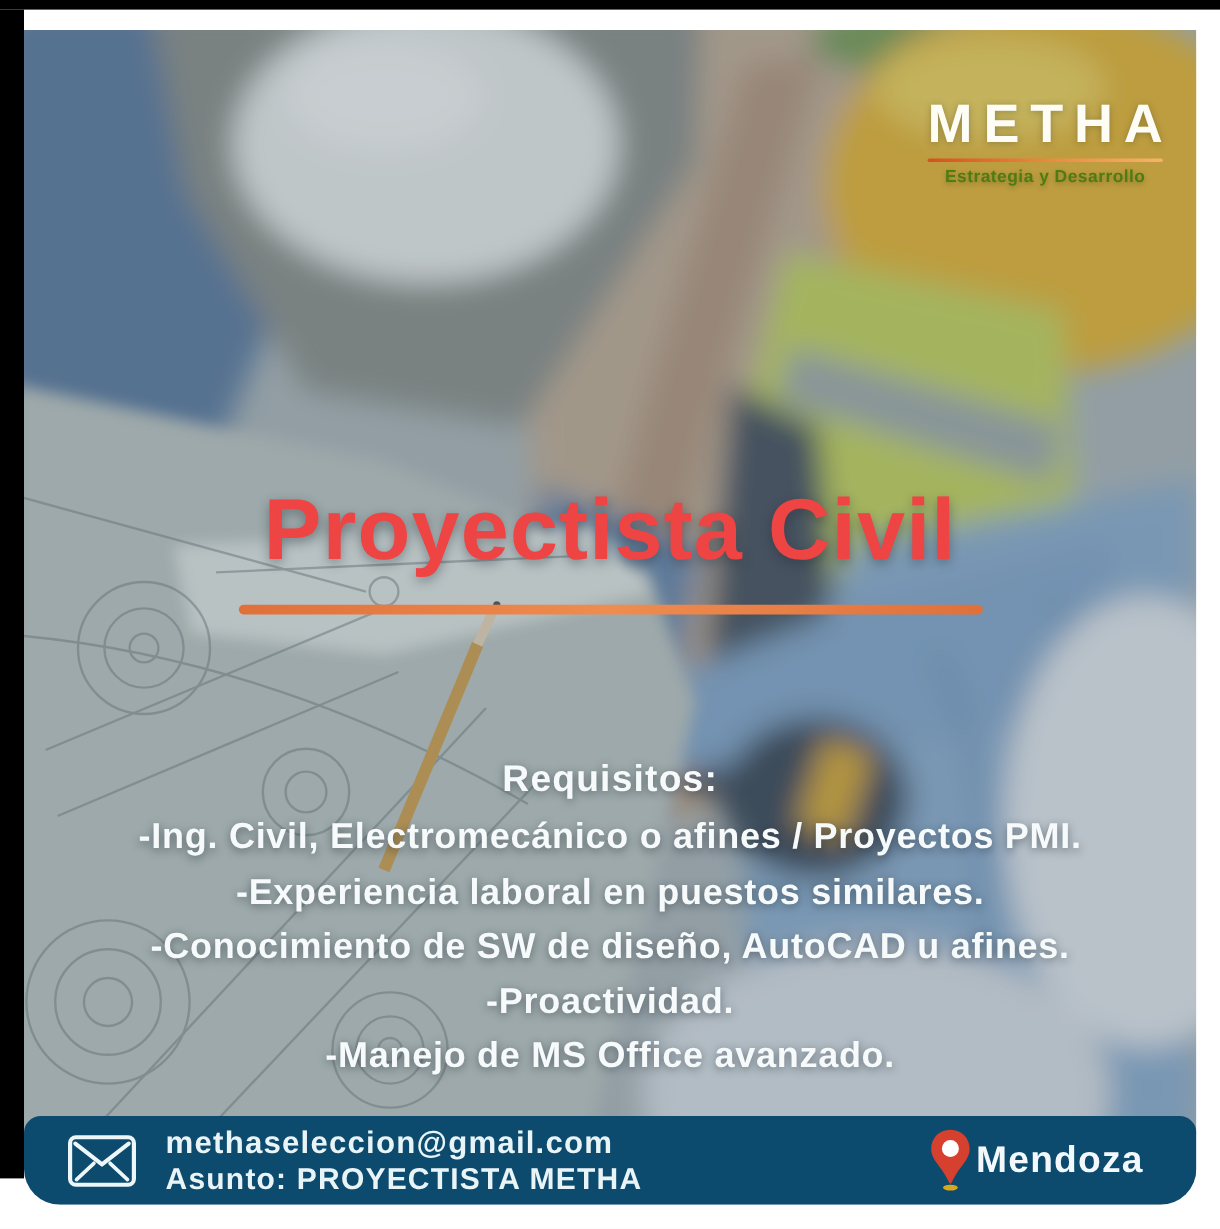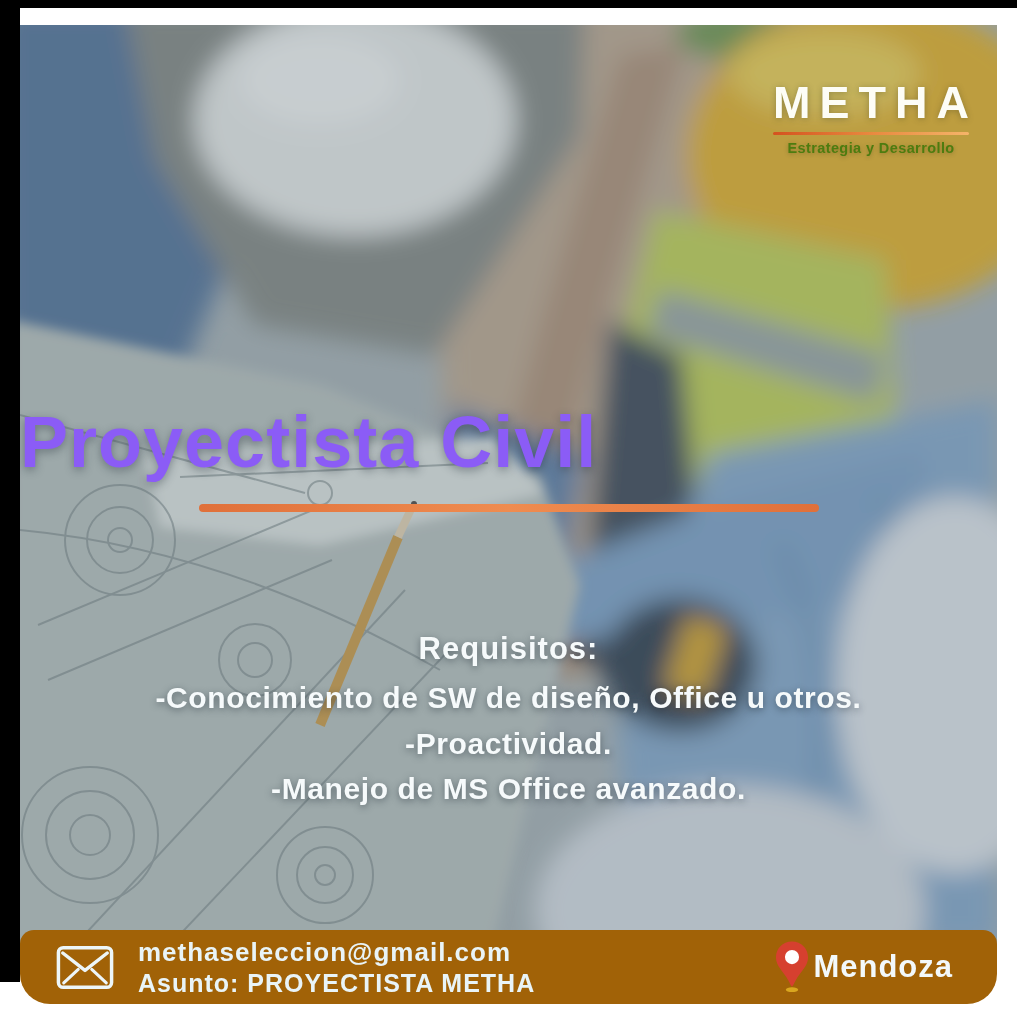--- a/index.html
+++ b/index.html
@@ -11,33 +11,33 @@
   .photo{position:absolute;left:0;top:0;width:977px;height:920px;}
 
   .logo{position:absolute;top:55px;right:26px;width:200px;text-align:center;color:#fdfdf6;}
   .logo .name{font-size:45px;font-weight:bold;letter-spacing:9px;line-height:1;
     text-shadow:0 1px 6px rgba(60,60,30,.35);margin-right:-9px;}
   .logo .rule{height:3px;margin:7px 2px 5px 2px;border-radius:2px;
     background:linear-gradient(90deg,#d4521f,#e8893f,#f5b469);}
   .logo .tag{font-size:14.5px;font-weight:bold;letter-spacing:.4px;color:#4d7c0f;
     text-shadow:0 1px 4px rgba(60,60,30,.35);}
 
-  .title{position:absolute;left:0;top:381px;width:100%;color:#8b5cf6;
+  .title{position:absolute;left:0;top:381px;width:100%;text-align:center;color:#ef4444;
     font-size:72px;font-weight:800;letter-spacing:1px;line-height:1;
     text-shadow:0 3px 10px rgba(30,42,52,.4);}
   .title-rule{position:absolute;left:50%;top:479px;transform:translateX(-50%);
     width:620px;height:8px;border-radius:4px;
     background:linear-gradient(90deg,#e0703a,#ef8c50,#e0703a);}
 
   .reqs{position:absolute;left:0;top:604px;width:100%;text-align:center;color:#f6fafb;
     text-shadow:0 2px 7px rgba(30,42,52,.5);}
   .reqs .head{font-size:31px;font-weight:bold;letter-spacing:1px;line-height:40px;margin-bottom:6px;}
   .reqs .item{font-size:30px;font-weight:bold;letter-spacing:.6px;line-height:45.5px;}
 
-  .contact{position:absolute;left:0;bottom:0;width:977px;height:74px;background:#a16207;
+  .contact{position:absolute;left:0;bottom:0;width:977px;height:74px;background:#0c4a6e;
     border-radius:14px 14px 30px 30px;display:flex;align-items:center;
     justify-content:space-between;box-sizing:border-box;padding:0 44px 0 36px;}
   .c-left{display:flex;align-items:center;gap:24px;}
   .c-text{color:#e9f4f7;font-weight:bold;letter-spacing:1px;}
   .c-text .email{font-size:26px;line-height:31px;}
   .c-text .subject{font-size:25px;line-height:30px;}
   .c-right{display:flex;align-items:center;gap:4px;}
   .c-right .loc{color:#f3f9fb;font-size:31px;font-weight:bold;letter-spacing:1px;}
   .ico{display:block;}
 </style>
@@ -145,21 +145,23 @@
       <div class="name">METHA</div>
       <div class="rule"></div>
       <div class="tag">Estrategia y Desarrollo</div>
     </div>
 
     <div class="title">Proyectista Civil</div>
     <div class="title-rule"></div>
 
     <div class="reqs">
       <div class="head">Requisitos:</div>
-      <div class="item">-Conocimiento de SW de diseño, Office u otros.</div>
+      <div class="item">-Ing. Civil, Electromecánico o afines / Proyectos PMI.</div>
+      <div class="item">-Experiencia laboral en puestos similares.</div>
+      <div class="item">-Conocimiento de SW de diseño, AutoCAD u afines.</div>
       <div class="item">-Proactividad.</div>
       <div class="item">-Manejo de MS Office avanzado.</div>
     </div>
 
     <div class="contact">
       <div class="c-left">
         <svg class="ico" width="58" height="45" viewBox="0 0 60 46">
           <rect x="2.5" y="2.5" width="55" height="41" rx="5" fill="none" stroke="#edf6f8" stroke-width="3.6"></rect>
           <path d="M7,8 L30,26 L53,8" fill="none" stroke="#edf6f8" stroke-width="3.6" stroke-linejoin="round" stroke-linecap="round"></path>
           <path d="M8,39 L23,25" fill="none" stroke="#edf6f8" stroke-width="3.2" stroke-linecap="round"></path>

